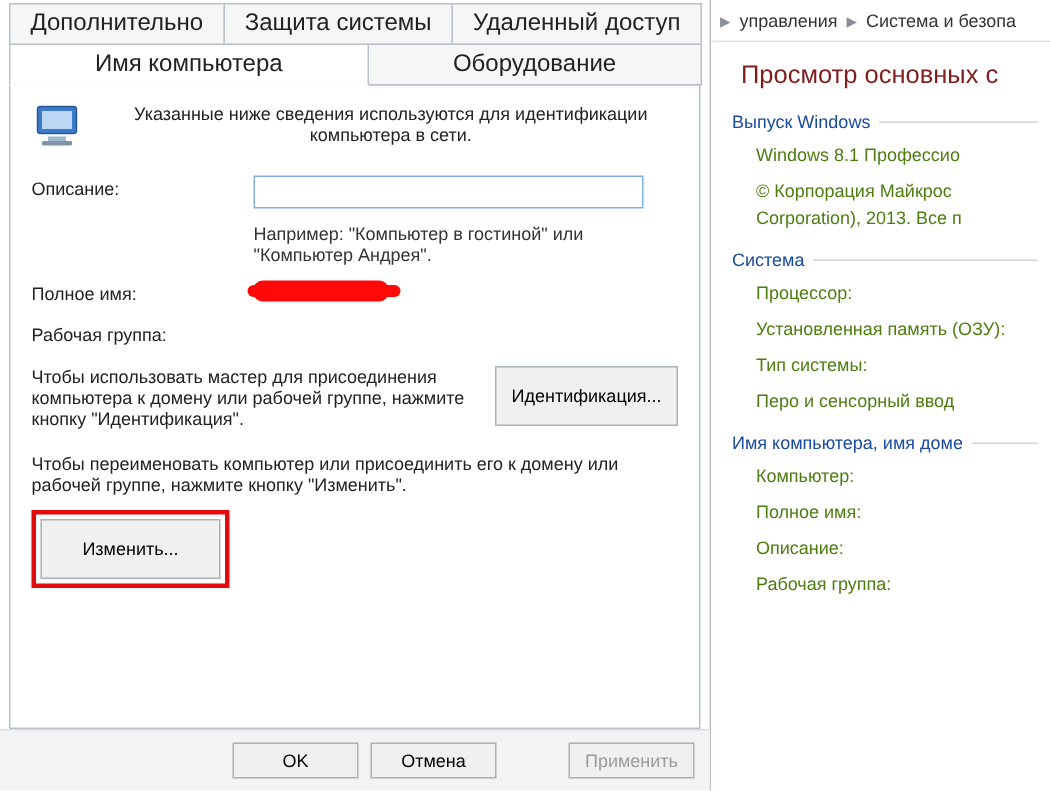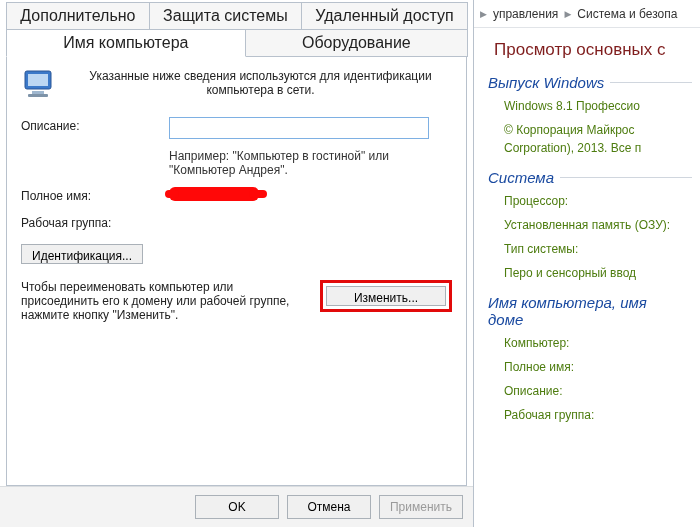--- a/index.html
+++ b/index.html
@@ -84,60 +84,60 @@
   .redacted::after { width: 18px; height: 8px; right: -8px; top: 3px; }
   .wizard-block { display: flex; gap: 10px; margin-top: 14px; align-items: flex-start;}
   .wizard-text { flex: 1; }
   .winbtn {
     font-family: inherit;
     font-size: 12px;
     background: #f0f0f0;
     border: 1px solid #aab1b8;
     padding: 4px 10px;
     min-width: 120px;
-    height: 20px;
+    height: 40px;
     cursor: default;
   }
   .highlight-box {
     border: 3px solid #e20a0a;
     padding: 3px;
     display: inline-block;
   }
   .dlg-buttons {
     border-top: 1px solid #dadde0;
     padding: 8px 10px;
     display: flex;
     justify-content: flex-end;
     gap: 8px;
     background: #f3f3f3;
     margin: 0 0 0 0;
   }
   .dlg-buttons .winbtn { min-width: 84px; height: 24px; }
-  .winbtn.disabled { color: #9a9a9a; }
+  .winbtn.disabled { color: #9a9a9a; margin-left: 40px; }
   
   .rpanel {
     flex: 1;
     padding: 0 0 0 0;
     overflow: hidden;
     position: relative;
   }
   .bc {
     height: 28px;
     display: flex;
     align-items: center;
     gap: 6px;
     padding: 0 6px;
     font-size: 12px;
     color: #333;
     border-bottom: 1px solid #e1e4e8;
   }
   .bc .sep { color:#8a8f95; font-size: 9px;}
   .rcontent { padding: 12px 8px 0 20px; }
   .rtitle { color: #7f1d1d; font-size: 17px; margin-bottom: 14px; }
-  .group-lbl { color: #1a4aa0; font-size: 15px; margin: 6px 0 8px -6px; display:flex; align-items:center; gap:6px;font-style:italic;}
+  .group-lbl { color: #1a4aa0; font-size: 12px; margin: 6px 0 8px -6px; display:flex; align-items:center; gap:6px;}
   .group-lbl::after {
     content:""; flex:1; height:1px; background:#d0d6de;
   }
   .kv { margin: 0 0 10px 10px; font-size: 12px; color:#4d7c0f; }
 </style>
 </head>
 <body>
 
 <div class="wrap">
 
@@ -182,26 +182,27 @@
         <div class="val">
           <span class="redacted"></span>
         </div>
       </div>
 
       <div class="row">
         <div class="lbl">Рабочая группа:</div>
       </div>
 
       <div class="wizard-block">
+        <div class="wizard-text">Чтобы использовать мастер для присоединения компьютера к домену или рабочей группе, нажмите кнопку "Идентификация".</div>
         <div>
           <button class="winbtn">Идентификация...</button>
         </div>
       </div>
 
-      <div class="wizard-block" style="margin-top:16px;">
+      <div class="wizard-block" style="margin-top:16px;flex-direction:column;">
         <div class="wizard-text">Чтобы переименовать компьютер или присоединить его к домену или рабочей группе, нажмите кнопку "Изменить".</div>
         <div>
           <span class="highlight-box">
             <button class="winbtn">Изменить...</button>
           </span>
         </div>
       </div>
     </div>
 
     <div class="dlg-buttons">

